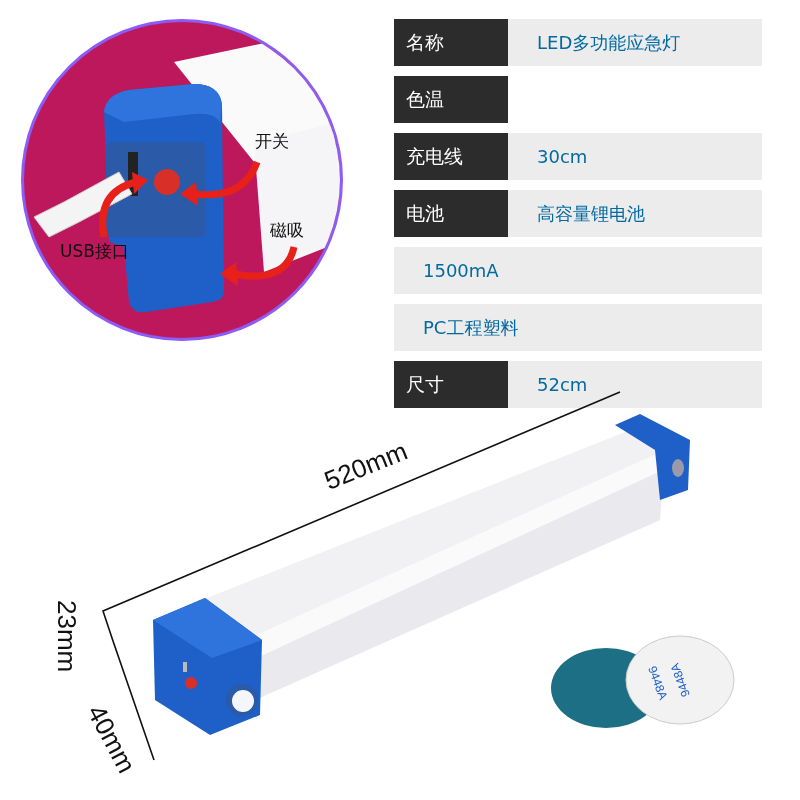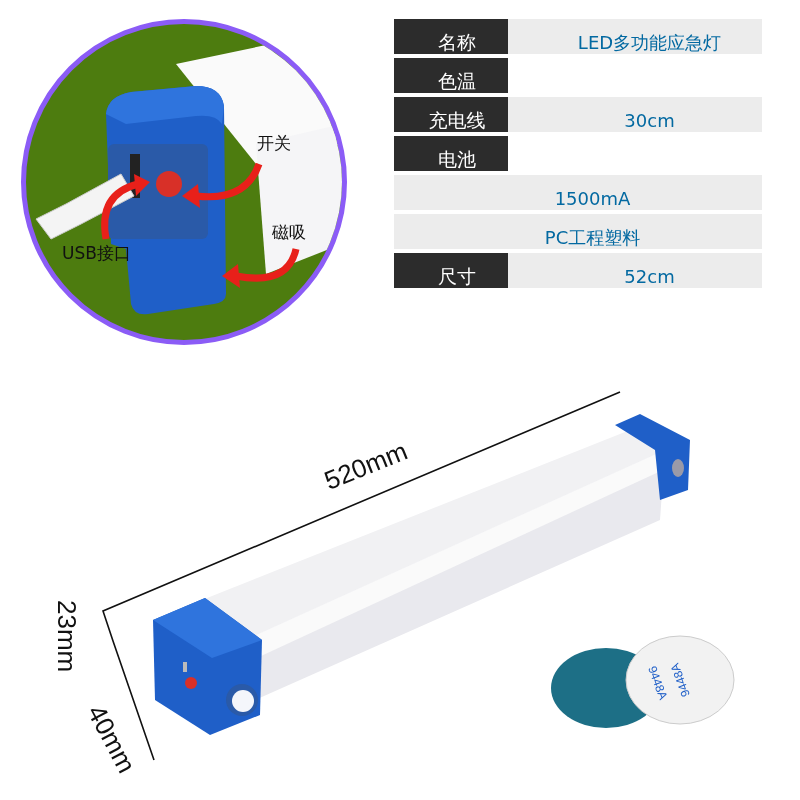--- a/index.html
+++ b/index.html
@@ -1,24 +1,24 @@
 <!DOCTYPE html>
 <html><head>
 <meta charset="utf-8">
 <style>
   html,body{margin:0;padding:0;background:#fff;}
   body{width:800px;height:800px;position:relative;overflow:hidden;font-family:"DejaVu Sans","Liberation Sans",sans-serif;}
   .abs{position:absolute;}
   
   .spec-table{position:absolute;left:394px;top:19px;width:368px;}
-  .spec-row{display:flex;height:35px;margin-bottom:4px;text-align:center;}
+  .spec-row{display:flex;height:47px;margin-bottom:10px;}
   .spec-key{width:114px;background:#2c2c2c;color:#fff;font-size:19px;line-height:47px;padding-left:12px;box-sizing:border-box;}
   .spec-val{flex:1;background:#ececec;color:#0369a1;font-size:18px;line-height:47px;padding-left:29px;box-sizing:border-box;}
   
-  .detail-circle{position:absolute;left:21px;top:19px;width:316px;height:316px;border-radius:50%;border:5px solid #8b5cf6;overflow:hidden;background:#4d7c0f;}
+  .detail-circle{position:absolute;left:21px;top:19px;width:316px;height:316px;border-radius:50%;border:3px solid #8b5cf6;overflow:hidden;background:#be185d;}
   .callout{position:absolute;font-size:17px;color:#111;}
   .dim-label{position:absolute;font-family:"Liberation Sans",sans-serif;font-size:26px;color:#111;}
 </style>
 </head>
 <body>
 
 <div class="detail-circle">
   <svg width="316" height="316" viewBox="0 0 316 316">
 
     <polygon points="150,40 316,5 316,120 230,140" fill="#fafafa"></polygon>
@@ -54,20 +54,21 @@
   </div>
   <div class="spec-row">
     <div class="spec-key">色温</div>
   </div>
   <div class="spec-row">
     <div class="spec-key">充电线</div>
     <div class="spec-val">30cm</div>
   </div>
   <div class="spec-row">
     <div class="spec-key">电池</div>
+    <div class="spec-val">高容量锂电池</div>
   </div>
   <div class="spec-row">
     <div class="spec-val">1500mA</div>
   </div>
   <div class="spec-row">
     <div class="spec-val">PC工程塑料</div>
   </div>
   <div class="spec-row">
     <div class="spec-key">尺寸</div>
     <div class="spec-val">52cm</div>

